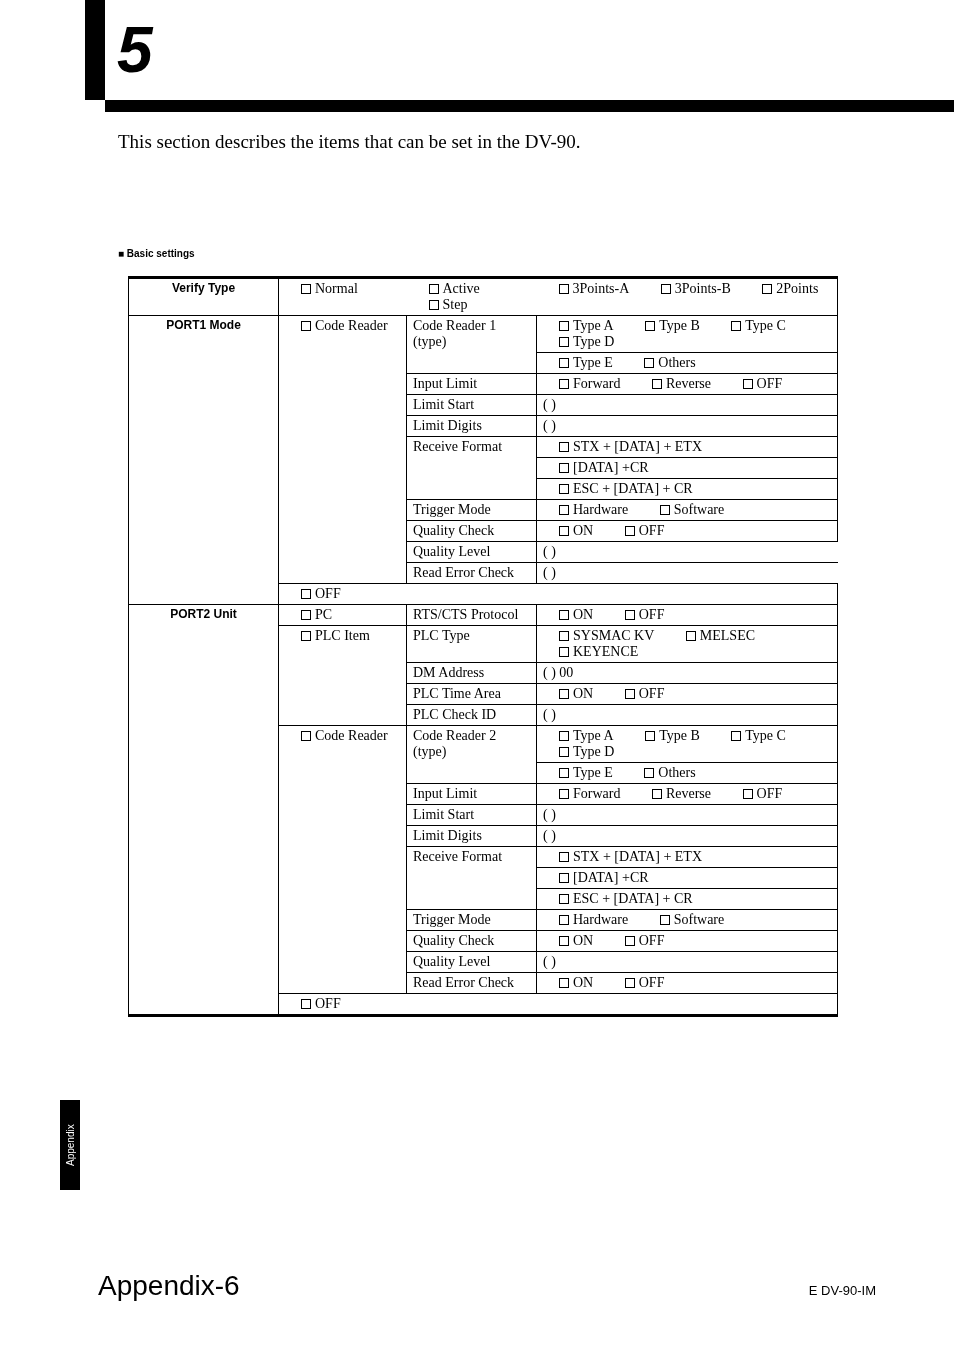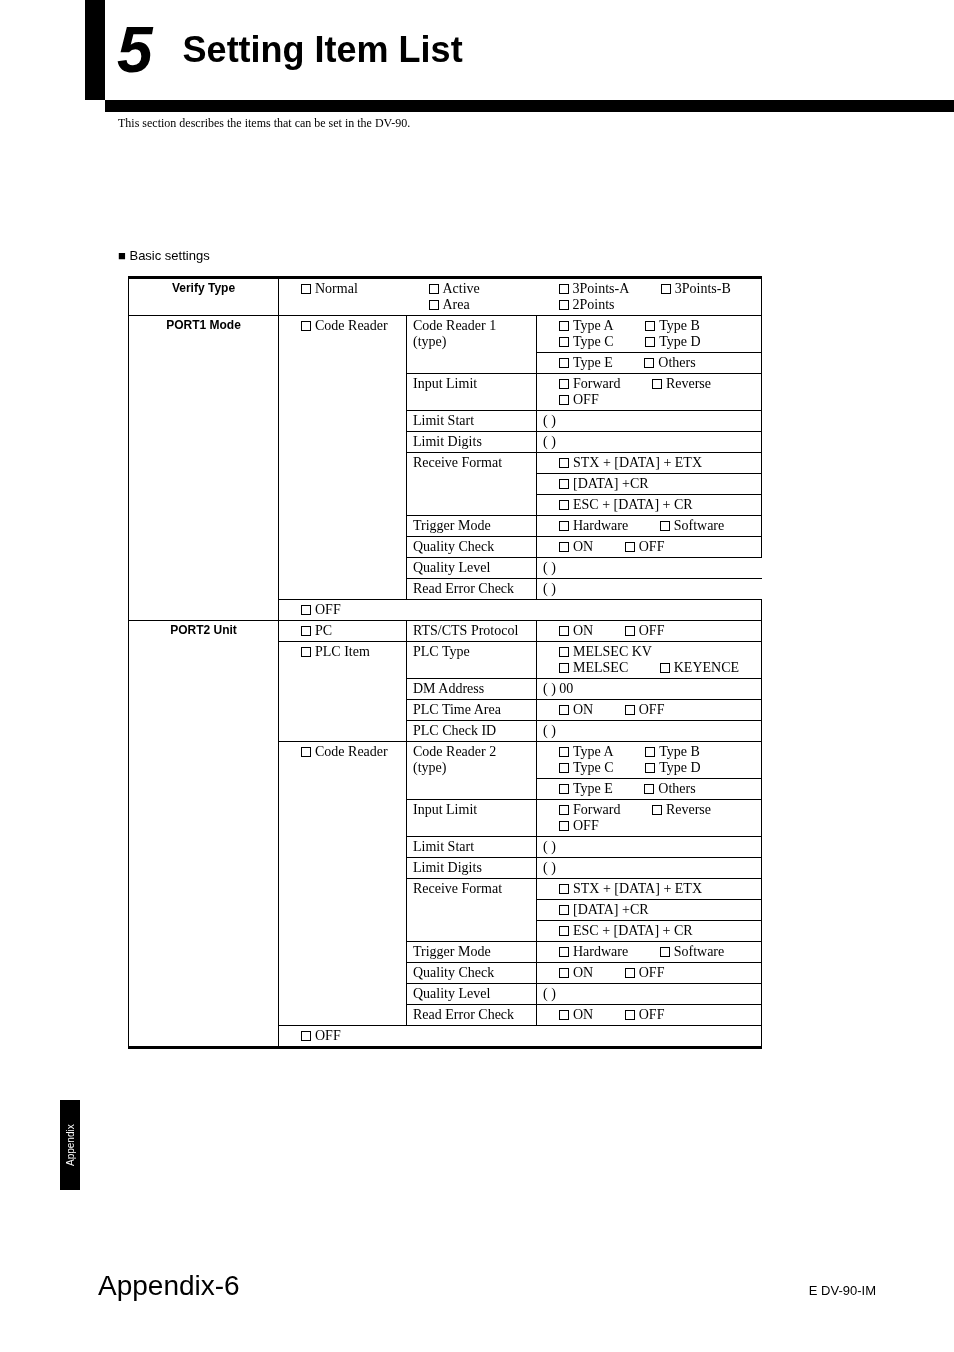--- a/index.html
+++ b/index.html
@@ -46,40 +46,40 @@
   .header-rule {
     position: absolute;
     left: 105px;
     right: 0;
     top: 100px;
     height: 12px;
     background: #000;
   }
   .intro {
     position: absolute;
-    top: 116px;
+    top: 131px;
     left: 118px;
-    font-size: 12px;
+    font-size: 19px;
   }
   .section-header {
     position: absolute;
     top: 248px;
     left: 118px;
     font-family: Arial, sans-serif;
-    font-weight: normal;
-    font-size: 13px;
+    font-weight: bold;
+    font-size: 10px;
   }
   .section-header::before {
     content: "■ ";
   }
   table.settings {
     position: absolute;
     top: 276px;
     left: 128px;
-    width: 634px;
+    width: 710px;
     border-collapse: collapse;
     font-size: 14px;
     border-top: 3px solid #000;
     border-bottom: 3px solid #000;
   }
   table.settings td, table.settings th {
     border: 1px solid #000;
     padding: 2px 6px;
     vertical-align: top;
     text-align: left;
@@ -143,37 +143,36 @@
   .no-left { border-left: none !important; }
   .no-top { border-top: none !important; }
   .no-bottom { border-bottom: none !important; }
 </style>
 </head>
 <body>
 
 <div class="left-margin"></div>
 <div class="chapter-header">
   <span class="chapter-number">5</span>
-  <span class="chapter-title">Setting Item List</span>
 </div>
 <div class="header-rule"></div>
 
 <div class="intro">This section describes the items that can be set in the DV-90.</div>
 
 <div class="section-header">Basic settings</div>
 
 <table class="settings">
 
   <tbody>
       <tr>
     <td class="rowhead">Verify Type</td>
     <td class="col2 no-right"><span class="opt"><span class="cb"></span><span>Normal</span></span></td>
     <td class="col3 no-left no-right">
       <span class="opt"><span class="cb"></span><span>Active</span></span>
-      <span class="opt"><span class="cb"></span><span>Area</span></span>
+      <span class="opt"><span class="cb"></span><span>Step</span></span>
     </td>
     <td class="no-left">
       <span class="opt"><span class="cb"></span><span>3Points-A</span></span>
       <span class="opt"><span class="cb"></span><span>3Points-B</span></span>
       <span class="opt"><span class="cb"></span><span>2Points</span></span>
     </td>
   </tr>
 
   <tr>
     <td class="rowhead no-bottom" rowspan="11">PORT1 Mode</td>
@@ -254,21 +253,21 @@
     <td class="col3">RTS/CTS Protocol</td>
     <td>
       <span class="opt"><span class="cb"></span><span>ON</span></span>
       <span class="opt"><span class="cb"></span><span>OFF</span></span>
     </td>
   </tr>
   <tr>
     <td class="col2" rowspan="4"><span class="opt"><span class="cb"></span><span>PLC Item</span></span></td>
     <td class="col3">PLC Type</td>
     <td>
-      <span class="opt"><span class="cb"></span><span>MELSEC KV</span></span>
+      <span class="opt"><span class="cb"></span><span>SYSMAC KV</span></span>
       <span class="opt"><span class="cb"></span><span>MELSEC</span></span>
       <span class="opt"><span class="cb"></span><span>KEYENCE</span></span>
     </td>
   </tr>
   <tr>
         <td class="col3">DM Address</td>
         <td>(                 )    00</td>
       </tr>
   <tr>
     <td class="col3">PLC Time Area</td>

